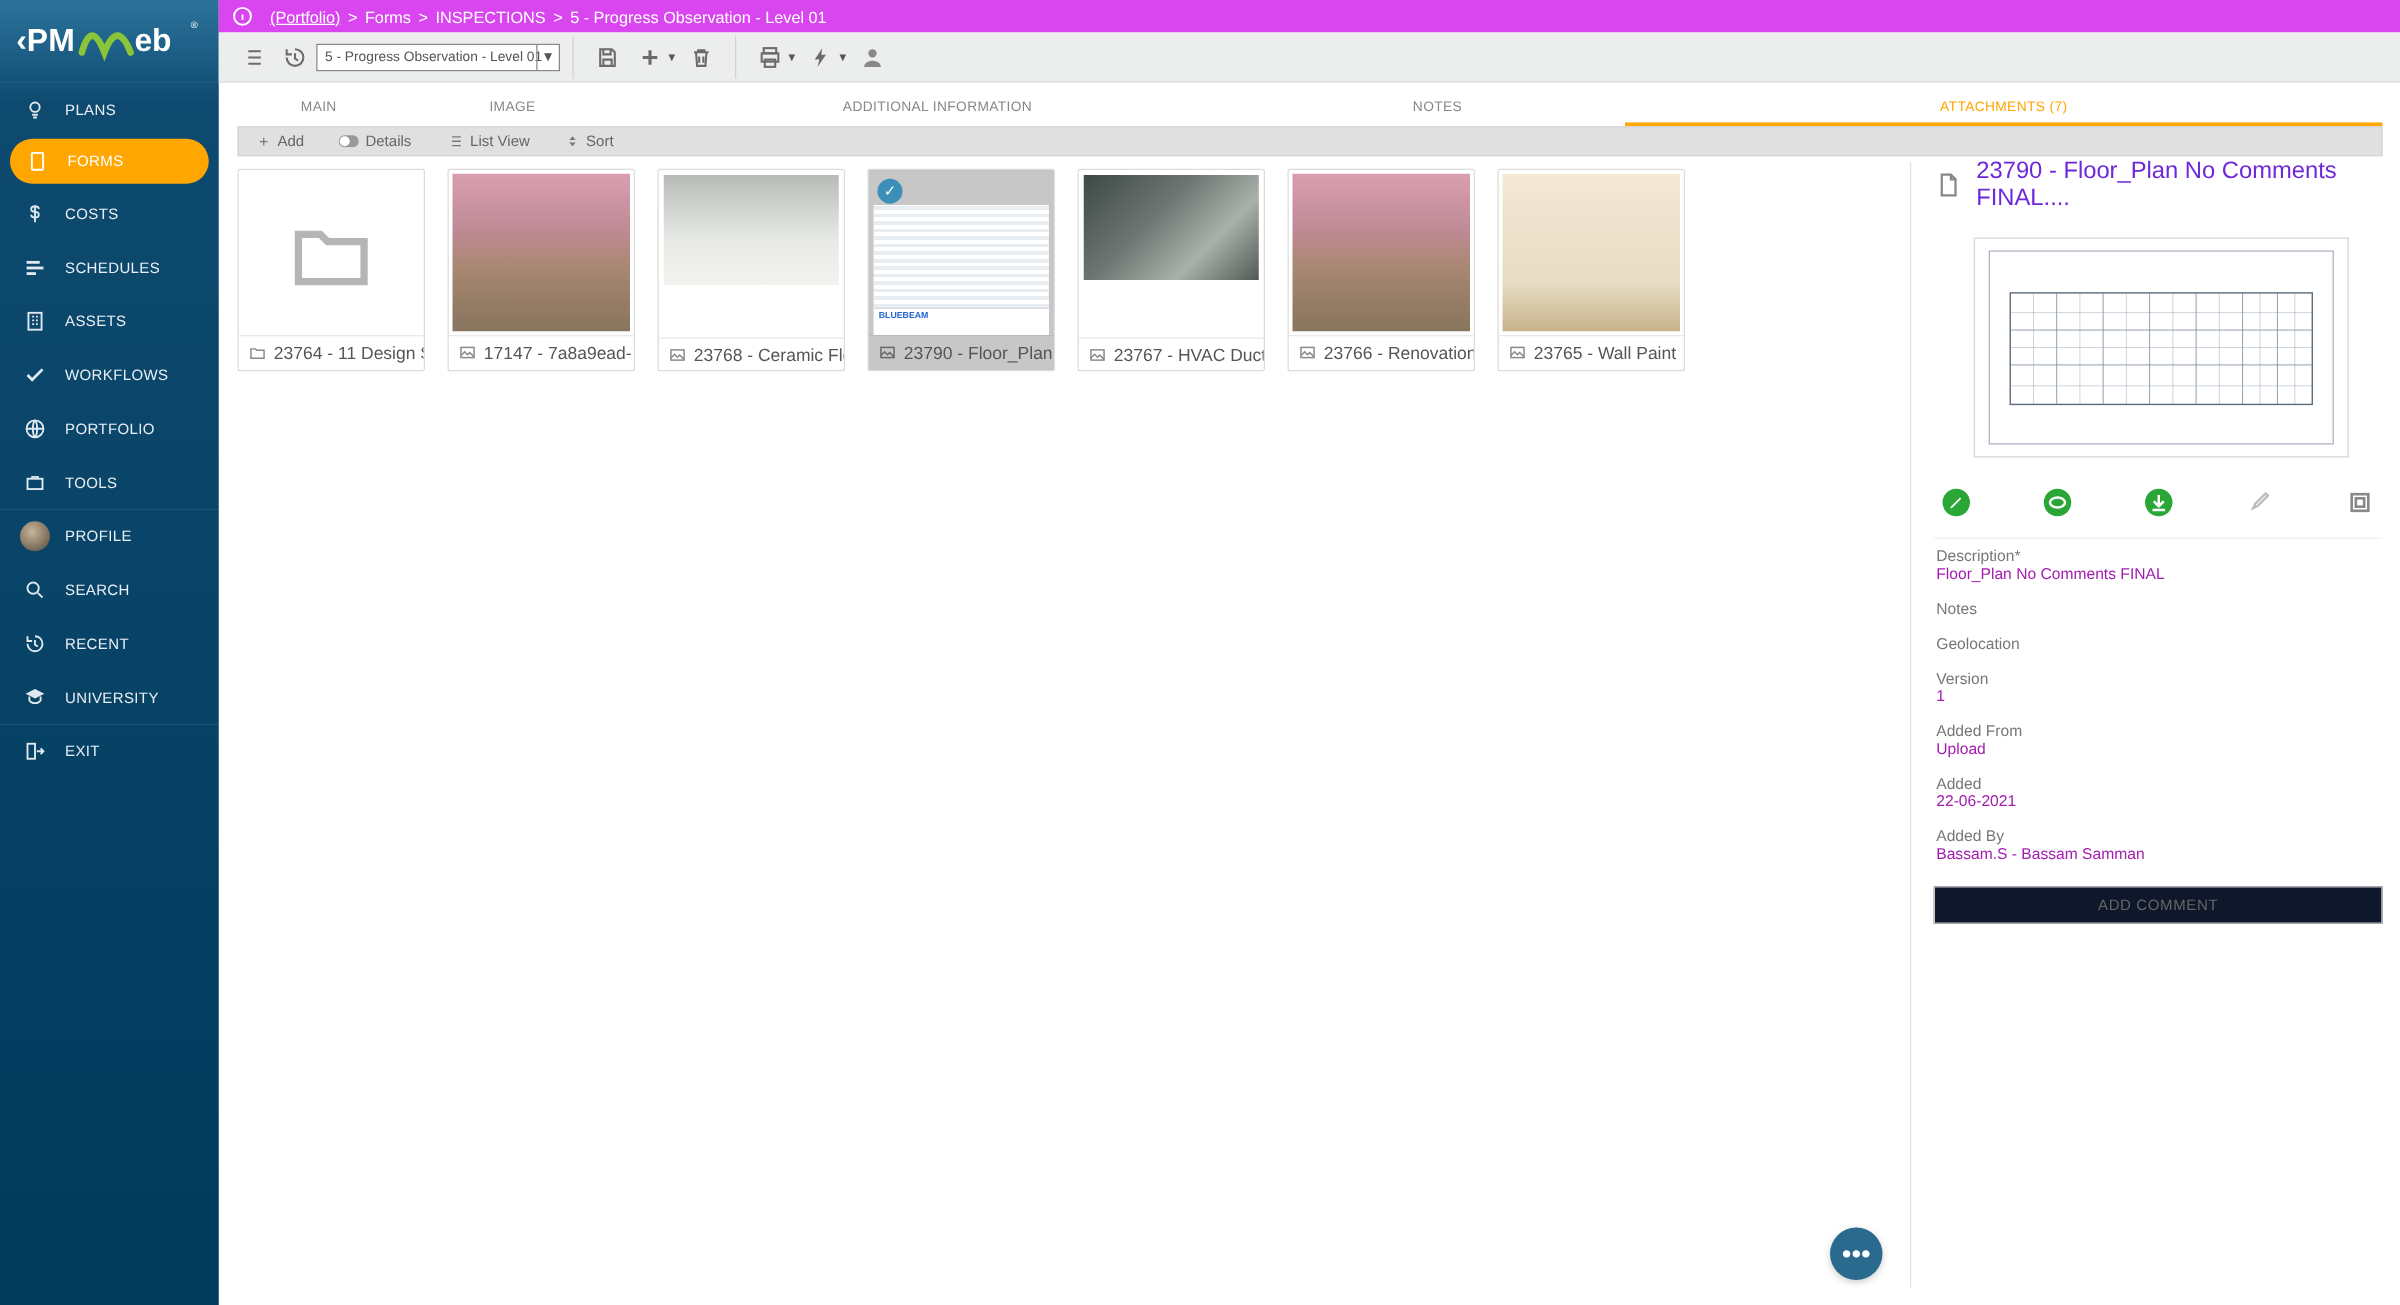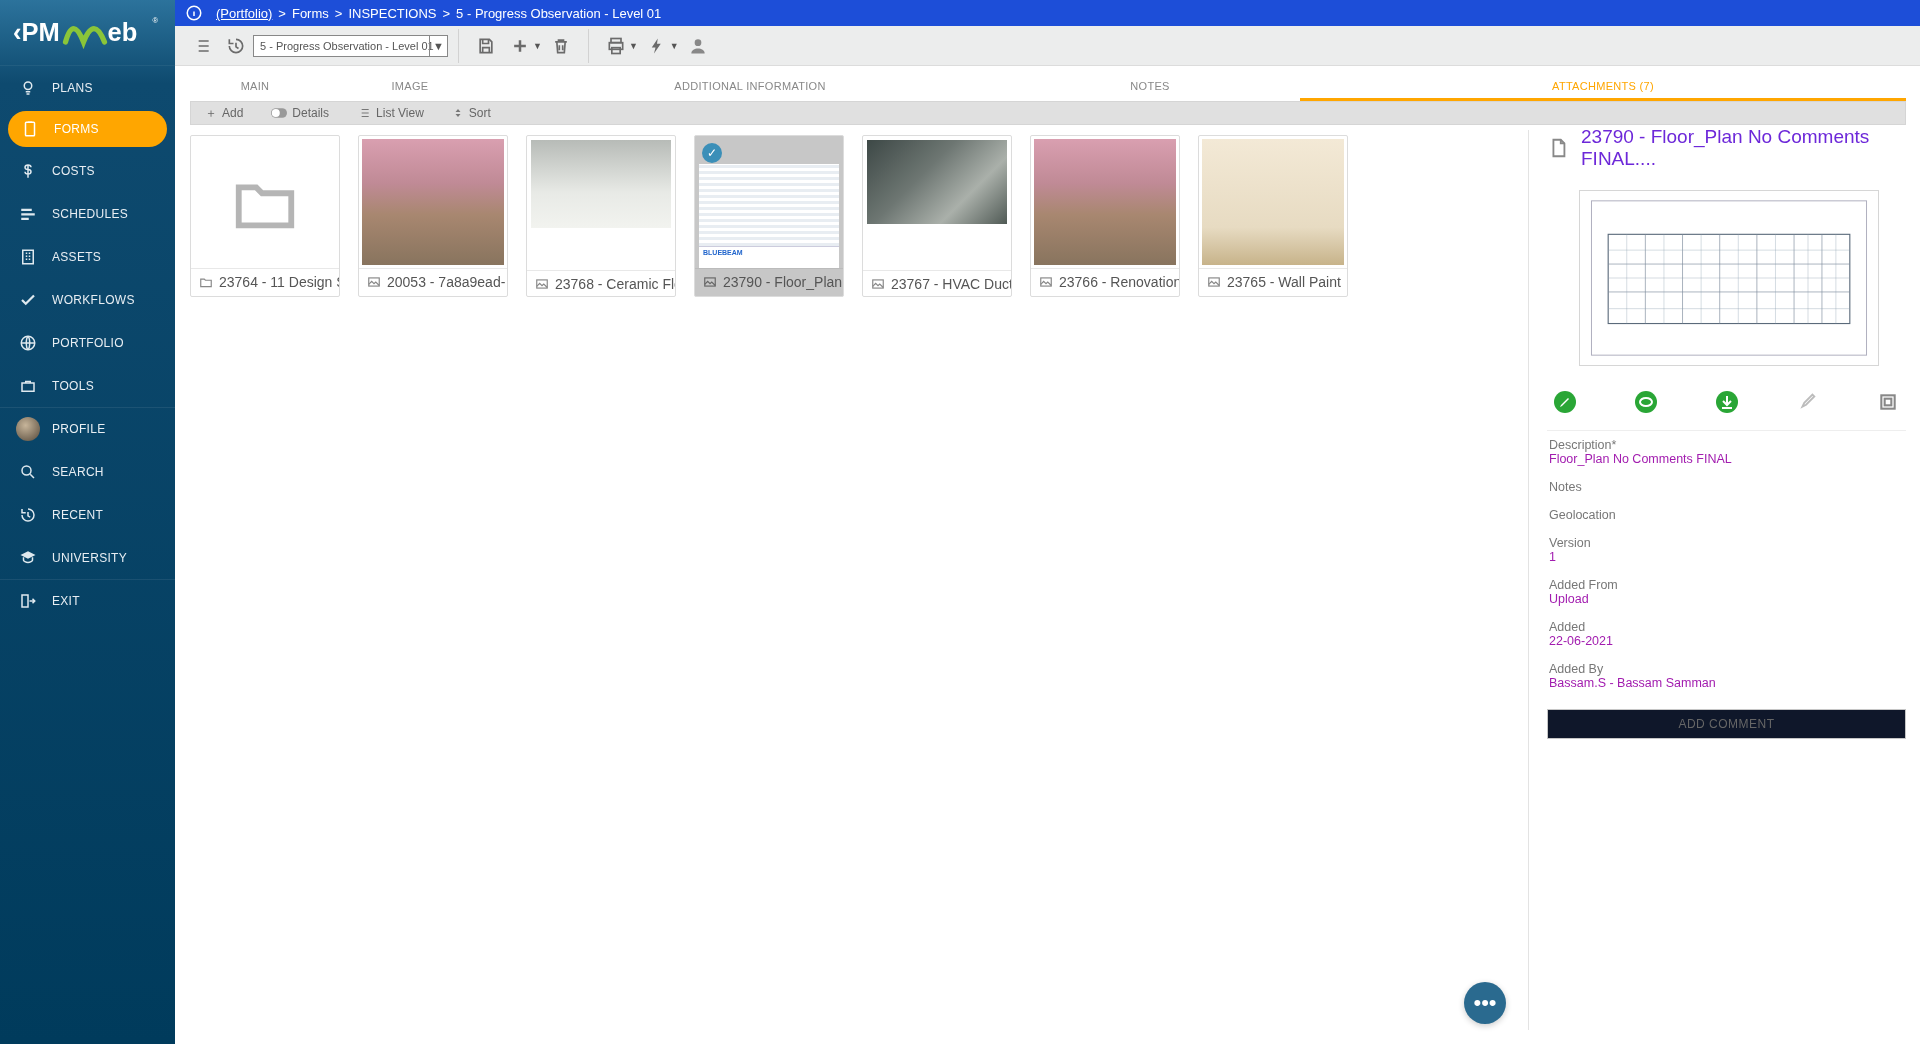--- a/index.html
+++ b/index.html
@@ -9,21 +9,21 @@
 .sidebar { position: absolute; left: 0; top: 0; width: 175px; height: 100%; background: linear-gradient(180deg, #2c739c 0%, #0e4a6f 8%, #003b5c 100%); color: #e8eef3; }
 .logo { height: 66px; display: flex; align-items: center; justify-content: center; border-bottom: 1px solid rgba(255,255,255,0.06); }
 .logo svg { width: 150px; height: 36px; }
 .nav-item { display: flex; align-items: center; height: 43px; padding: 0 16px; cursor: pointer; font-size: 12px; letter-spacing: 0.3px; }
 .nav-item .icon { width: 24px; height: 20px; display: inline-flex; align-items: center; justify-content: center; margin-right: 12px; }
 .nav-item.active { background: #ffa600; color: #fff; border-radius: 20px; margin: 2px 8px; padding: 0 10px; height: 36px; }
 .nav-item.sep { border-top: 1px solid rgba(255,255,255,0.08); }
 .avatar-circle { width: 24px; height: 24px; border-radius: 50%; background: radial-gradient(circle at 40% 35%, #c7b59a, #54483a); }
 
 
-.topbar { position: absolute; left: 175px; top: 0; right: 0; height: 26px; background: #1d4ed8; color: #fff; display: flex; align-items: center; padding: 0 10px; font-size: 13px; }
+.topbar { position: absolute; left: 175px; top: 0; right: 0; height: 26px; background: #d946ef; color: #fff; display: flex; align-items: center; padding: 0 10px; font-size: 13px; }
 .topbar .crumb { margin: 0 3px; }
 .topbar .link { text-decoration: underline; cursor: pointer; }
 
 
 .toolbar { position: absolute; left: 175px; top: 26px; right: 0; height: 40px; background: #eceded; border-bottom: 1px solid #dcdcdc; display: flex; align-items: center; padding: 0 10px; }
 .tb-btn { width: 34px; height: 30px; display: inline-flex; align-items: center; justify-content: center; color: #6b6b6b; cursor: pointer; }
 .tb-sep { width: 1px; height: 34px; background: #d2d2d2; margin: 0 10px; }
 .tb-select { height: 22px; border: 1px solid #888; background: #fff; padding: 0 6px; font-size: 11px; display: flex; align-items: center; width: 195px; position: relative; }
 .tb-select .caret { position: absolute; right: 0; top: 0; bottom: 0; width: 18px; border-left: 1px solid #888; display: flex; align-items: center; justify-content: center; }
 .tb-caret { font-size: 9px; color: #555; margin-left: -4px; margin-right: 2px; }
@@ -343,21 +343,21 @@
   </div>
   <div class="card">
     <div class="thumb room"></div>
     <div class="label">
         <span class="ic">
           <svg width="14" height="14" viewBox="0 0 24 24" fill="none" stroke="#888" stroke-width="2">
             <rect x="3" y="5" width="18" height="14"></rect>
             <path d="M3 16l5-5 4 4 3-3 6 6"></path>
           </svg>
         </span>
-        <span>20053 - 7a8a9ead-</span>
+        <span>17147 - 7a8a9ead-</span>
       </div>
   </div>
   <div class="card">
     <div class="thumb tile" style="height:88px;margin:4px 4px 42px 4px"></div>
     <div class="label">
         <span class="ic">
           <svg width="14" height="14" viewBox="0 0 24 24" fill="none" stroke="#888" stroke-width="2">
             <rect x="3" y="5" width="18" height="14"></rect>
             <path d="M3 16l5-5 4 4 3-3 6 6"></path>
           </svg>

